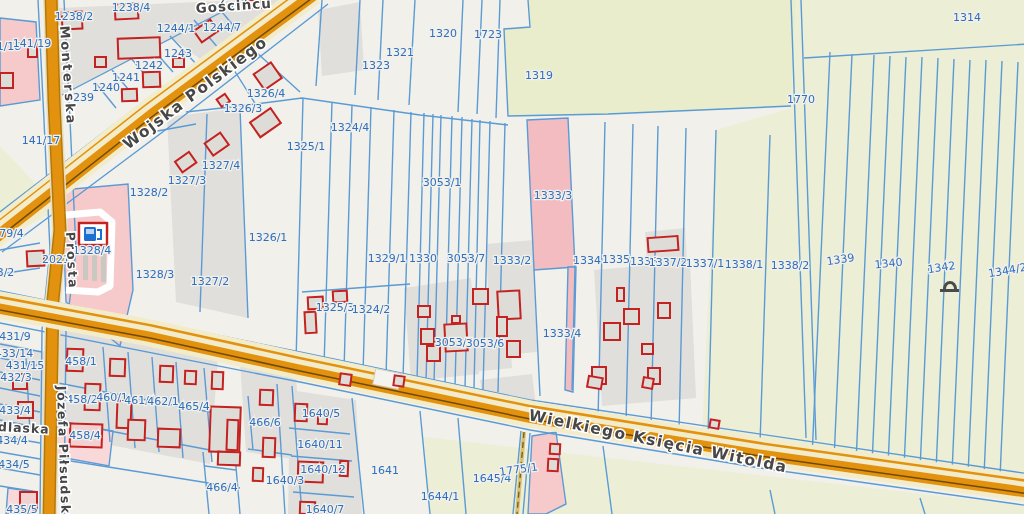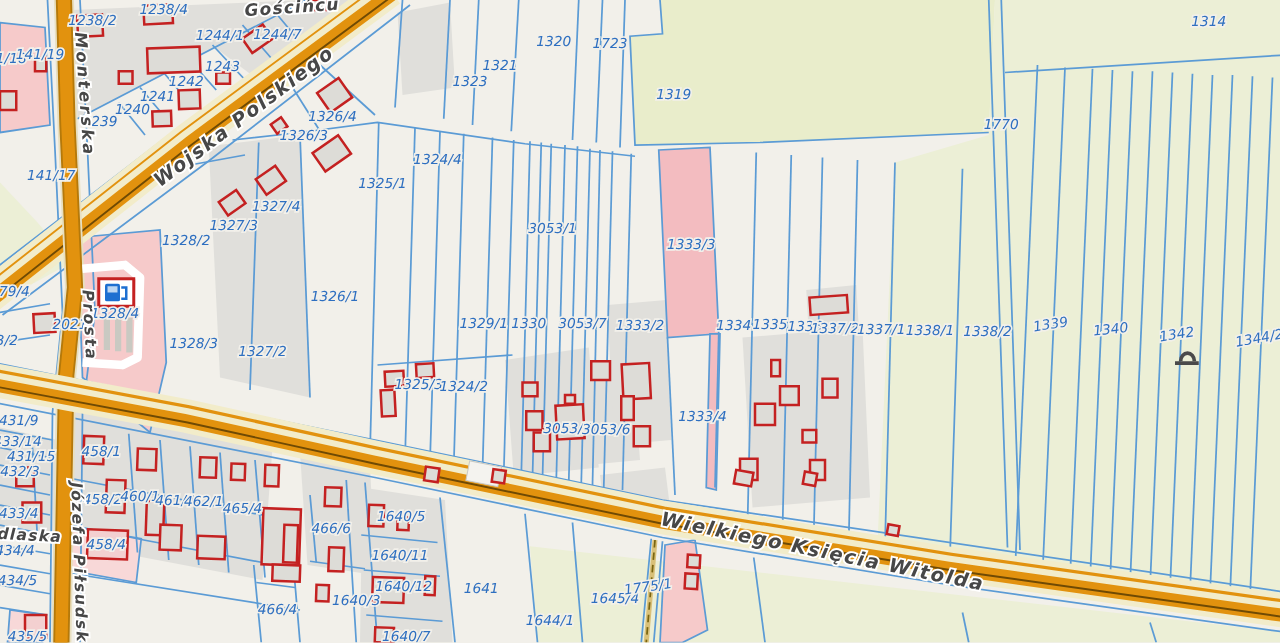--- a/index.html
+++ b/index.html
@@ -1,17 +1,17 @@
 <!DOCTYPE html>
 <html><head>
 <meta charset="utf-8">
 <style>
   html,body{margin:0;padding:0;background:#f2f0ea;}
   .viewport{position:relative;width:1024px;height:514px;overflow:hidden;
-    font-family:"DejaVu Sans","Liberation Sans",sans-serif;font-style:italic;}
+    font-family:"DejaVu Sans","Liberation Sans",sans-serif;}
   svg{display:block}
   text{user-select:none}
   .plbl{font-size:11px;fill:#2e6fc0;stroke:#f2f0ea;stroke-width:2.6px;
     paint-order:stroke;font-family:"DejaVu Sans","Liberation Sans",sans-serif;}
   .slbl{fill:#474747;stroke:#ffffff;stroke-width:3px;paint-order:stroke;
     font-weight:600;font-family:"DejaVu Sans","Liberation Sans",sans-serif;}
 </style>
 </head>
 <body>
 

